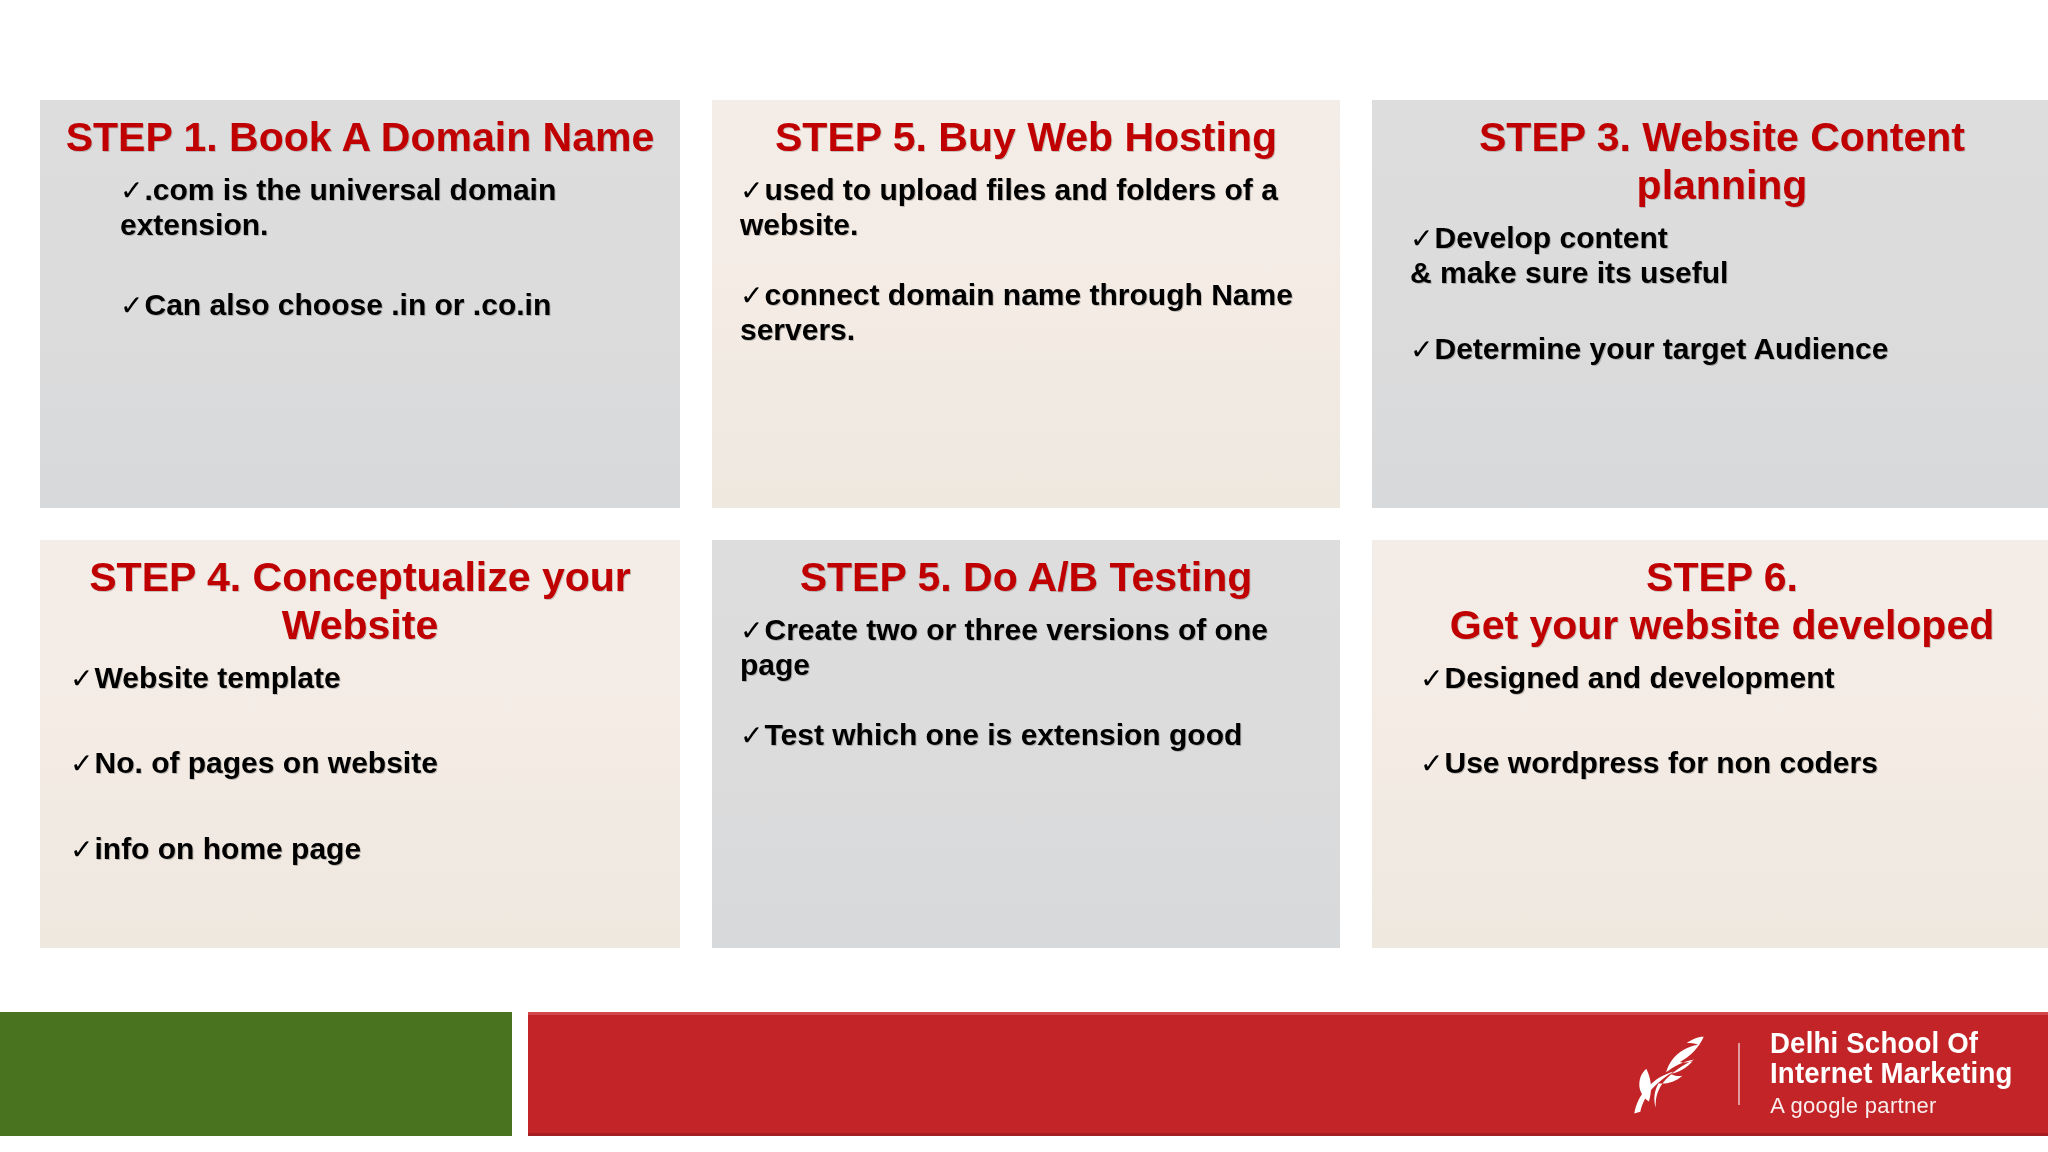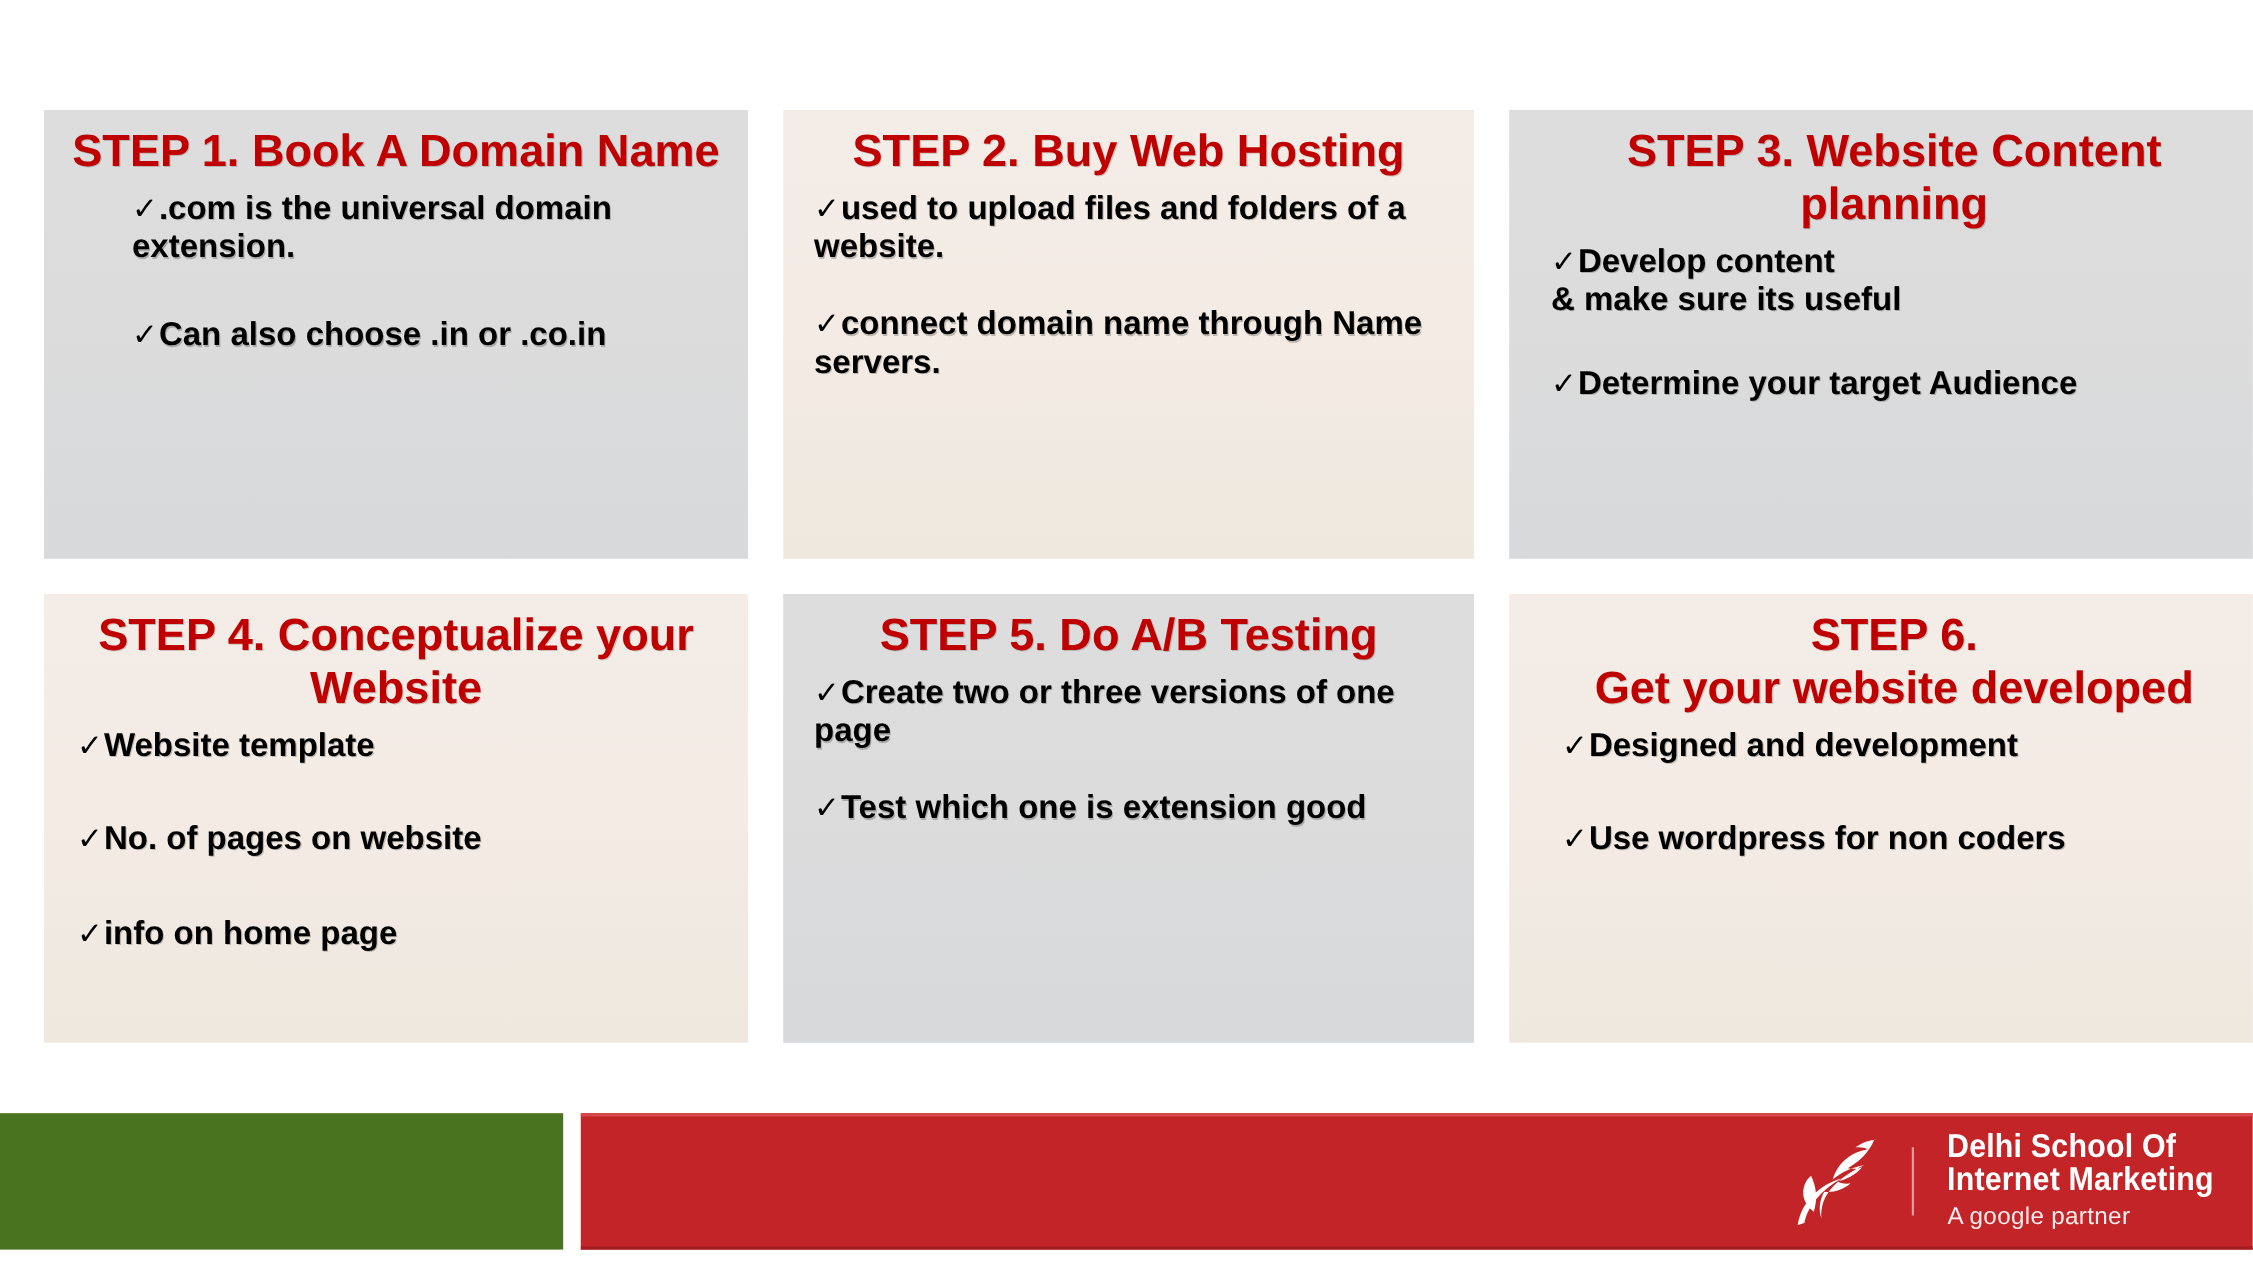--- a/index.html
+++ b/index.html
@@ -180,21 +180,21 @@
 
     <div class="step-cell bg-grey cell-1">
       <div class="step-title">STEP 1. Book A Domain Name</div>
       <div class="bullet-list">
         <div class="bullet"><span class="tick">✓</span><span>.com is the universal domain extension.</span></div>
         <div class="bullet"><span class="tick">✓</span><span>Can also choose .in or .co.in</span></div>
       </div>
     </div>
 
     <div class="step-cell bg-cream cell-2">
-      <div class="step-title">STEP 2. Buy Web Hosting</div>
+      <div class="step-title">STEP 5. Buy Web Hosting</div>
       <div class="bullet-list">
         <div class="bullet"><span class="tick">✓</span><span>used to upload files and folders of a website.</span></div>
         <div class="bullet"><span class="tick">✓</span><span>connect domain name through Name  servers.</span></div>
       </div>
     </div>
 
     <div class="step-cell bg-grey cell-3">
       <div class="step-title">STEP 3. Website Content planning</div>
       <div class="bullet-list">
         <div class="bullet"><span class="tick">✓</span><span>Develop content

